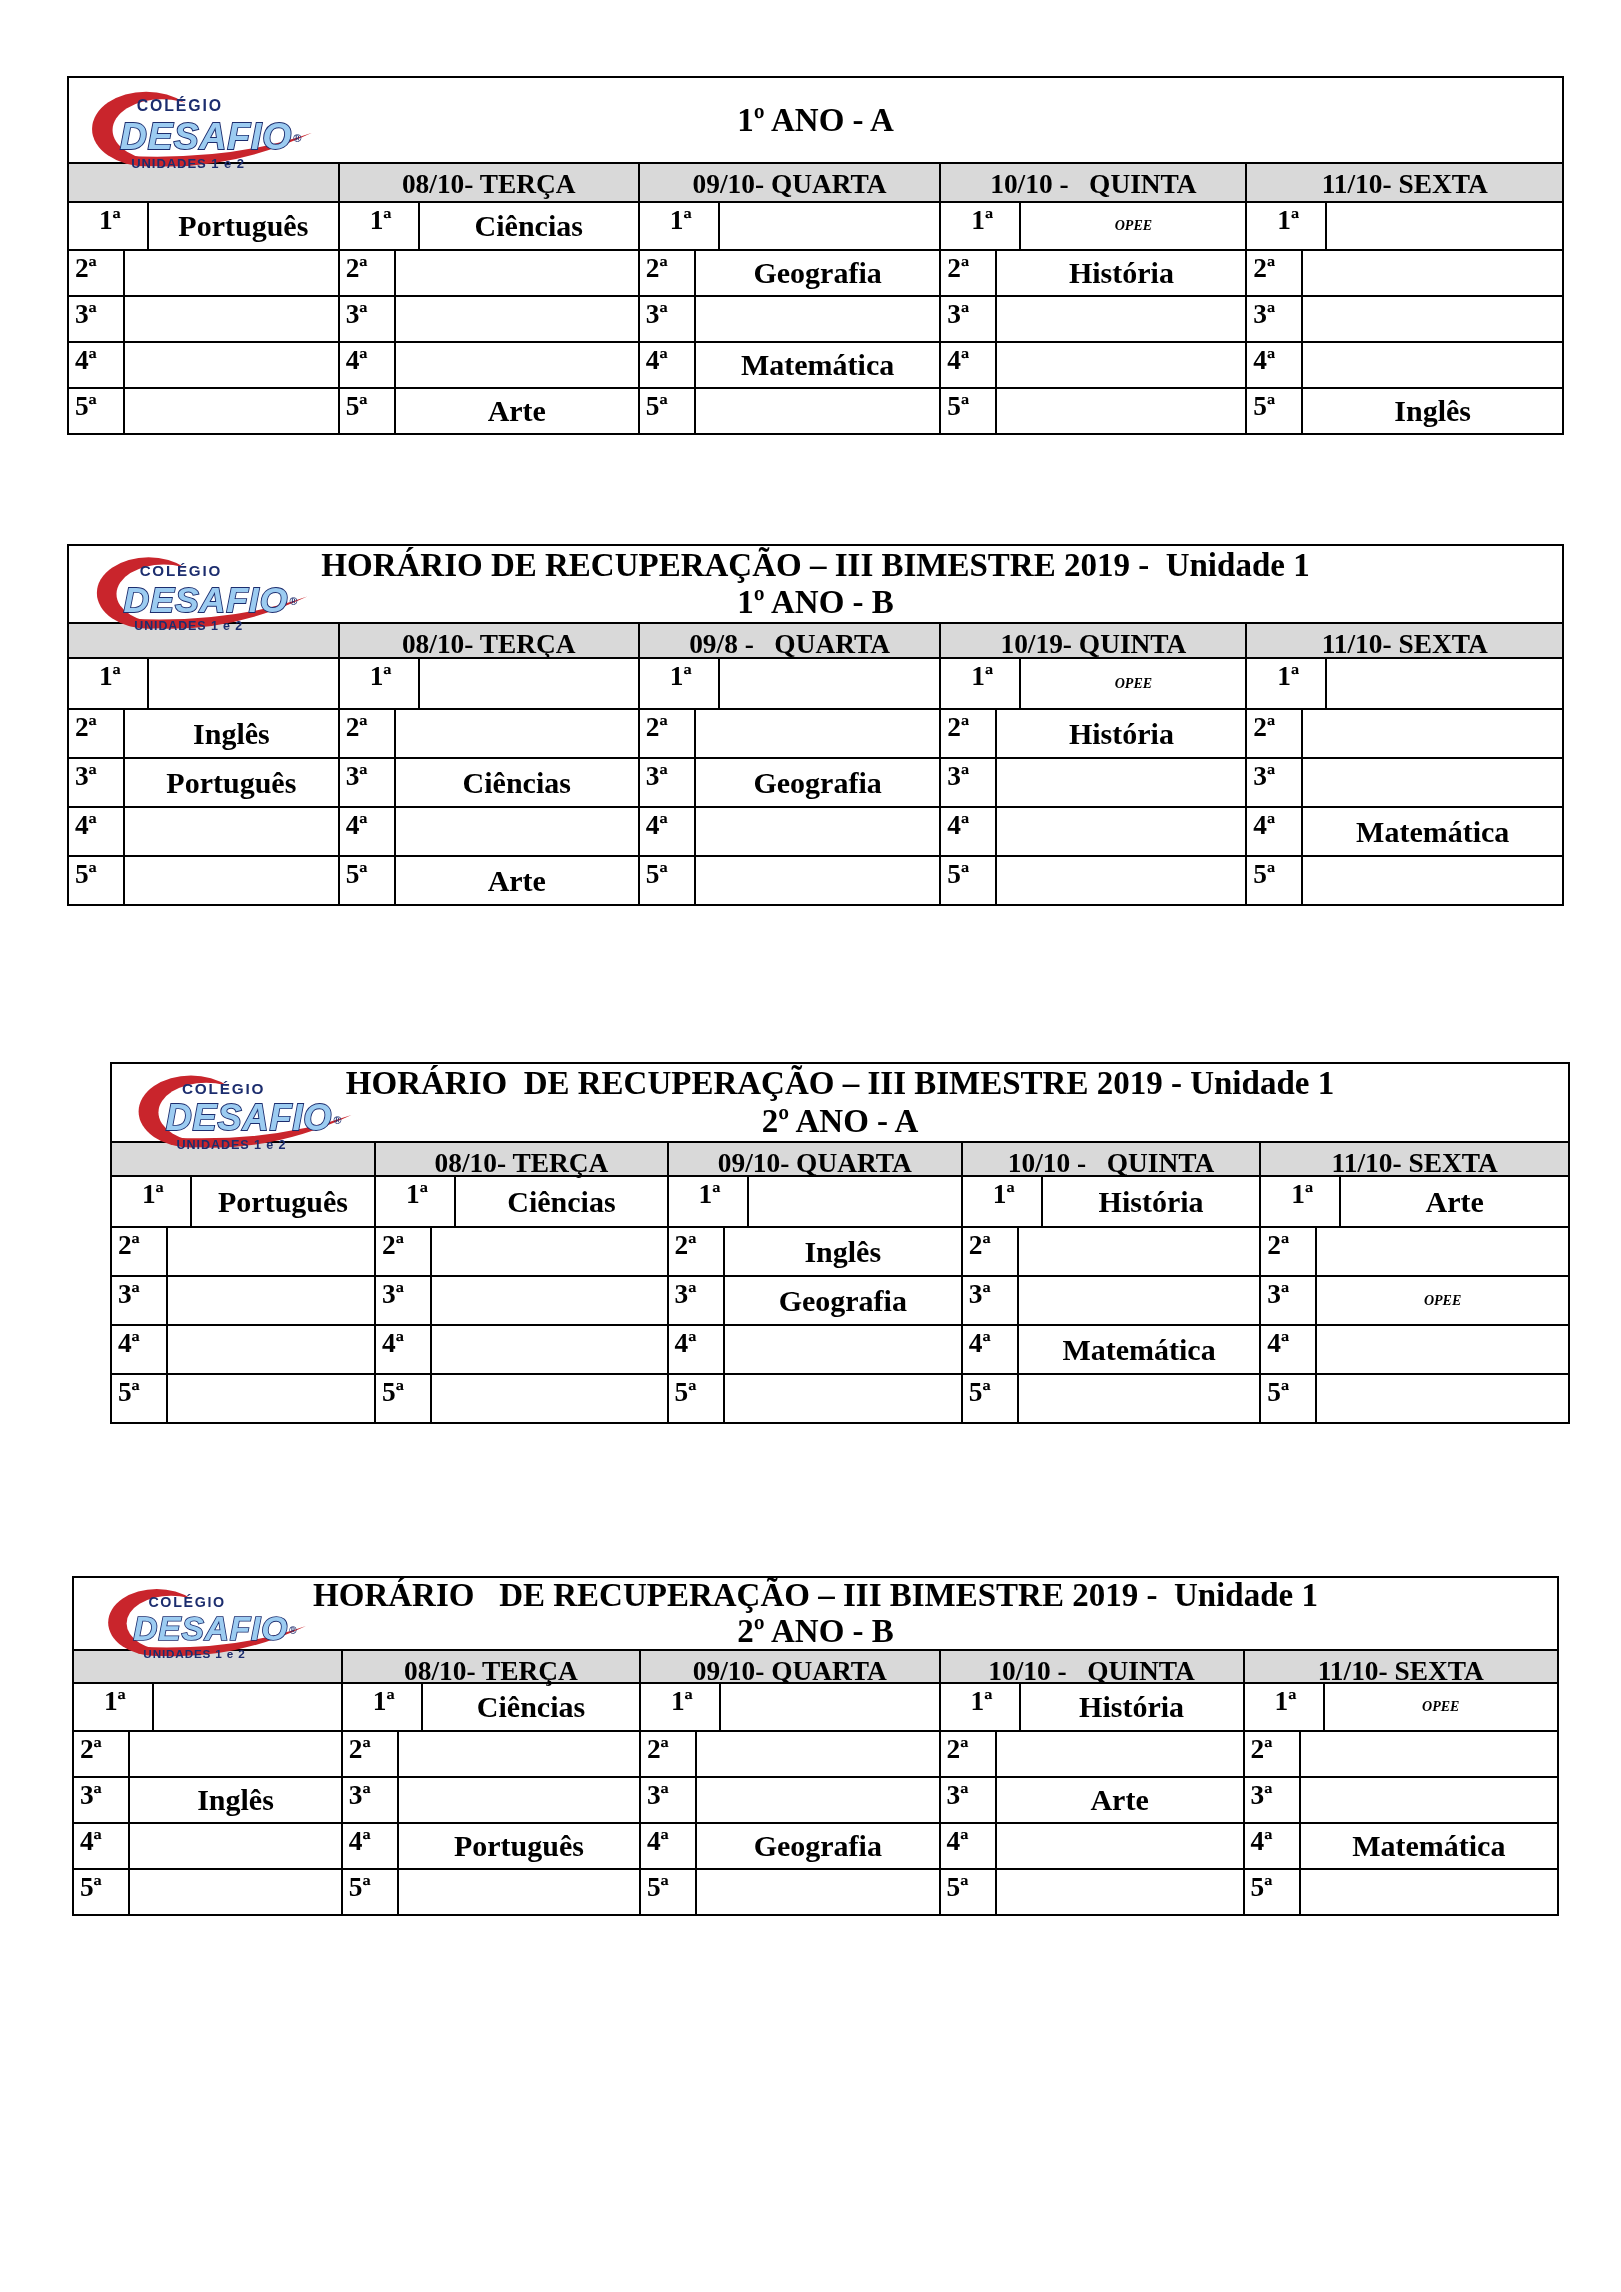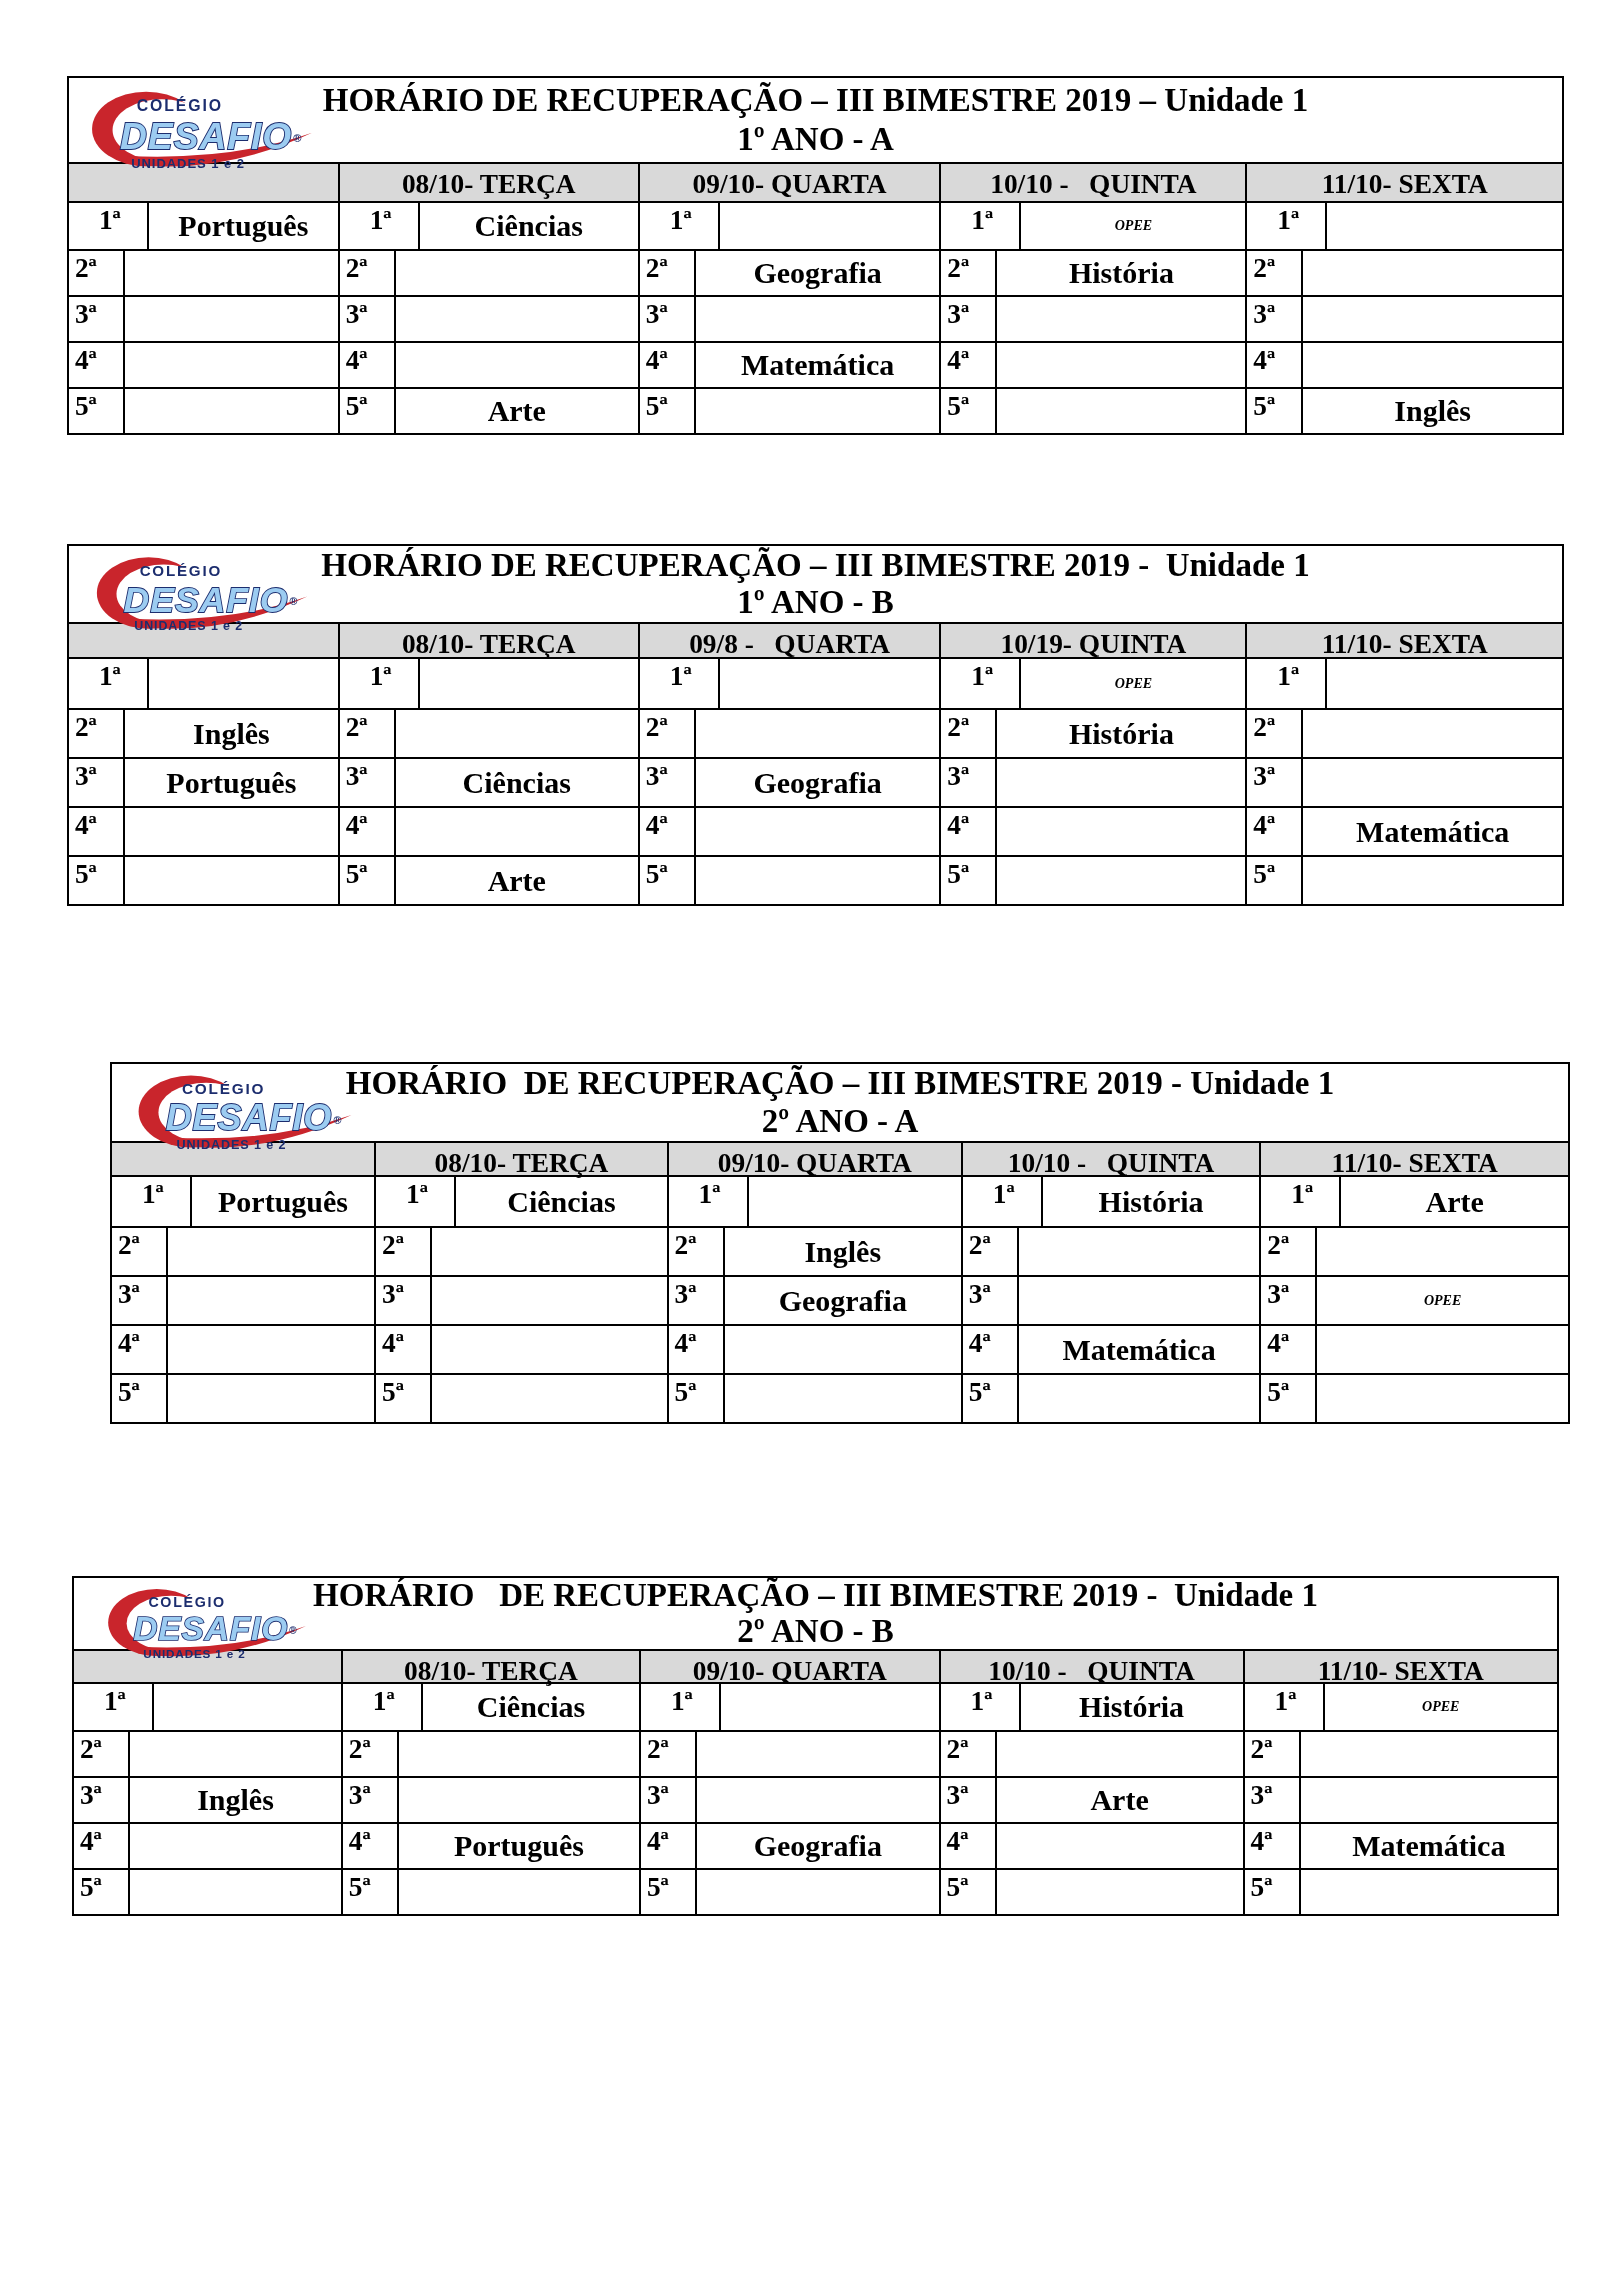--- a/index.html
+++ b/index.html
@@ -91,21 +91,20 @@
   <div class="title-area">
     <div class="logo-slot"><svg viewBox="0 0 265 94">
           <ellipse cx="72" cy="46" rx="58" ry="40" fill="#c9252c"></ellipse>
           <ellipse cx="89" cy="47" rx="53" ry="33" fill="#ffffff"></ellipse>
           <path d="M 50 83 Q 150 97 250 50 Q 165 80 52 75 Z" fill="#c9252c"></path>
           <text x="62" y="27" font-size="17" font-weight="bold" letter-spacing="2" fill="#1c2d6e" font-family="'Liberation Sans',sans-serif">COLÉGIO</text>
           <text x="44" y="67" font-size="40" font-weight="bold" font-style="italic" letter-spacing="1" fill="#9cccf1" stroke="#1c2d6e" stroke-width="2" paint-order="stroke" font-family="'Liberation Sans',sans-serif">DESAFIO</text>
           <text x="230" y="60" font-size="12" font-weight="bold" fill="#1c2d6e" font-family="'Liberation Sans',sans-serif">®</text>
           <text x="56" y="88" font-size="14" font-weight="bold" letter-spacing="1" fill="#1c2d6e" font-family="'Liberation Sans',sans-serif">UNIDADES 1 e 2</text>
         </svg></div>
-    <div class="t-line1">HORÁRIO DE RECUPERAÇÃO – III BIMESTRE 2019 – Unidade 1</div>
     <div class="t-line2">1º ANO - A</div>
   </div>
   <div class="days" style="background: rgb(217, 217, 217);">
       <div class="day-cell">07/10- SEGUNDA</div>
       <div class="day-cell">08/10- TERÇA</div>
       <div class="day-cell">09/10- QUARTA</div>
       <div class="day-cell">10/10 -   QUINTA</div>
       <div class="day-cell">11/10- SEXTA</div>
     </div>
   <div class="grid">

